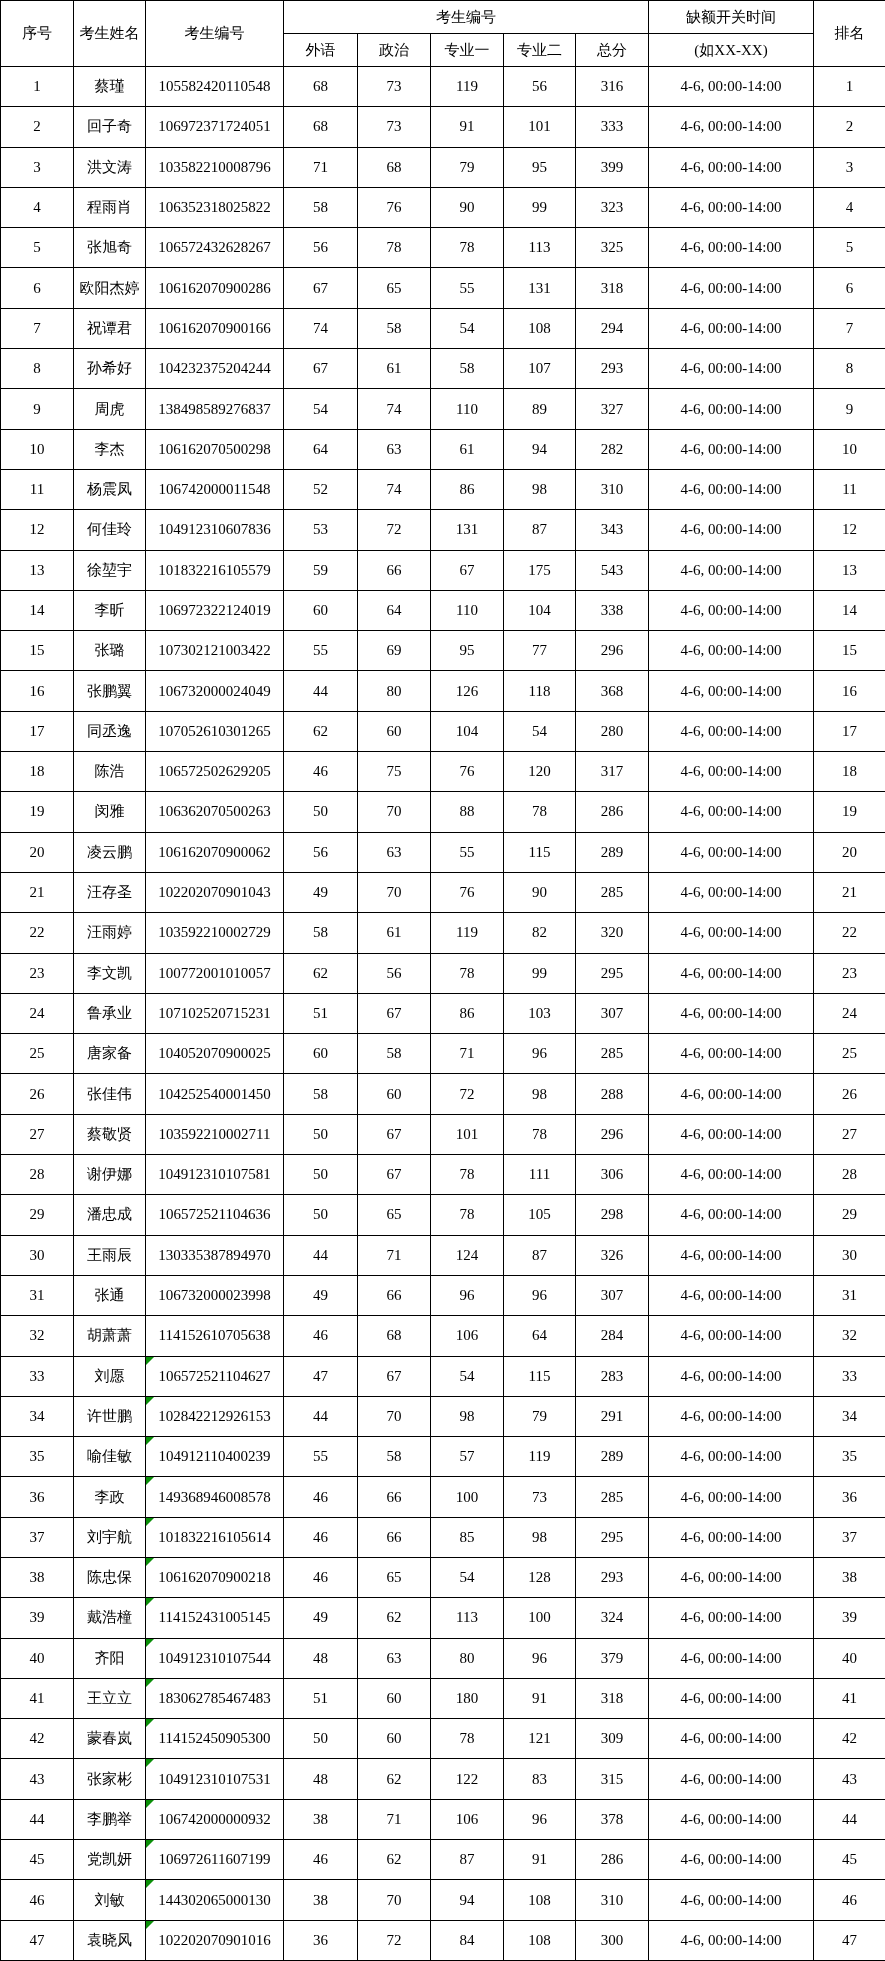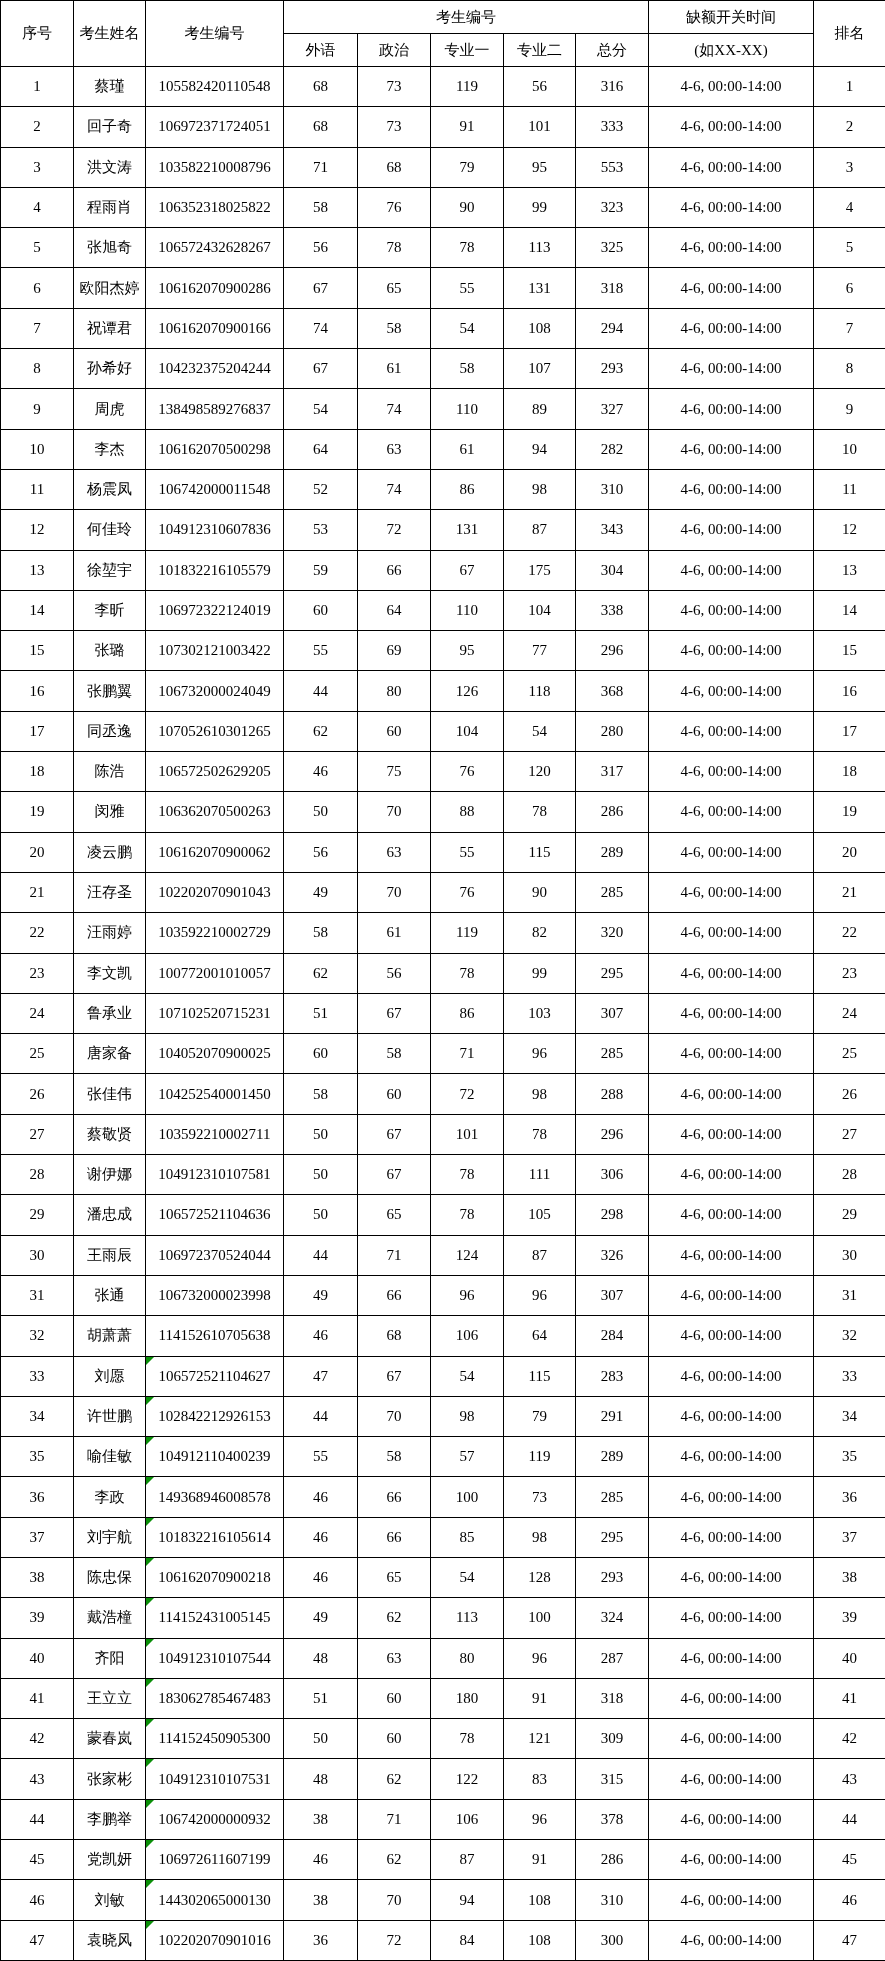--- a/index.html
+++ b/index.html
@@ -95,21 +95,21 @@
         <td class="col-rank">2</td>
       </tr>
       <tr>
         <td class="col-index">3</td>
         <td class="col-name">洪文涛</td>
         <td class="col-id">103582210008796</td>
         <td class="col-foreign">71</td>
         <td class="col-politics">68</td>
         <td class="col-major1">79</td>
         <td class="col-major2">95</td>
-        <td class="col-total">553</td>
+        <td class="col-total">399</td>
         <td class="col-time">4-6, 00:00-14:00</td>
         <td class="col-rank">3</td>
       </tr>
       <tr>
         <td class="col-index">4</td>
         <td class="col-name">程雨肖</td>
         <td class="col-id">106352318025822</td>
         <td class="col-foreign">58</td>
         <td class="col-politics">76</td>
         <td class="col-major1">90</td>
@@ -215,21 +215,21 @@
         <td class="col-rank">12</td>
       </tr>
       <tr>
         <td class="col-index">13</td>
         <td class="col-name">徐堃宇</td>
         <td class="col-id">101832216105579</td>
         <td class="col-foreign">59</td>
         <td class="col-politics">66</td>
         <td class="col-major1">67</td>
         <td class="col-major2">175</td>
-        <td class="col-total">304</td>
+        <td class="col-total">543</td>
         <td class="col-time">4-6, 00:00-14:00</td>
         <td class="col-rank">13</td>
       </tr>
       <tr>
         <td class="col-index">14</td>
         <td class="col-name">李昕</td>
         <td class="col-id">106972322124019</td>
         <td class="col-foreign">60</td>
         <td class="col-politics">64</td>
         <td class="col-major1">110</td>
@@ -414,21 +414,21 @@
         <td class="col-politics">65</td>
         <td class="col-major1">78</td>
         <td class="col-major2">105</td>
         <td class="col-total">298</td>
         <td class="col-time">4-6, 00:00-14:00</td>
         <td class="col-rank">29</td>
       </tr>
       <tr>
         <td class="col-index">30</td>
         <td class="col-name">王雨辰</td>
-        <td class="col-id">106972370524044</td>
+        <td class="col-id">130335387894970</td>
         <td class="col-foreign">44</td>
         <td class="col-politics">71</td>
         <td class="col-major1">124</td>
         <td class="col-major2">87</td>
         <td class="col-total">326</td>
         <td class="col-time">4-6, 00:00-14:00</td>
         <td class="col-rank">30</td>
       </tr>
       <tr>
         <td class="col-index">31</td>
@@ -539,21 +539,21 @@
         <td class="col-rank">39</td>
       </tr>
       <tr>
         <td class="col-index">40</td>
         <td class="col-name">齐阳</td>
         <td class="col-id"><span class="corner" style="border-top-color: rgb(10, 143, 8);"></span><span>104912310107544</span></td>
         <td class="col-foreign">48</td>
         <td class="col-politics">63</td>
         <td class="col-major1">80</td>
         <td class="col-major2">96</td>
-        <td class="col-total">287</td>
+        <td class="col-total">379</td>
         <td class="col-time">4-6, 00:00-14:00</td>
         <td class="col-rank">40</td>
       </tr>
       <tr>
         <td class="col-index">41</td>
         <td class="col-name">王立立</td>
         <td class="col-id"><span class="corner" style="border-top-color: rgb(10, 143, 8);"></span><span>183062785467483</span></td>
         <td class="col-foreign">51</td>
         <td class="col-politics">60</td>
         <td class="col-major1">180</td>

